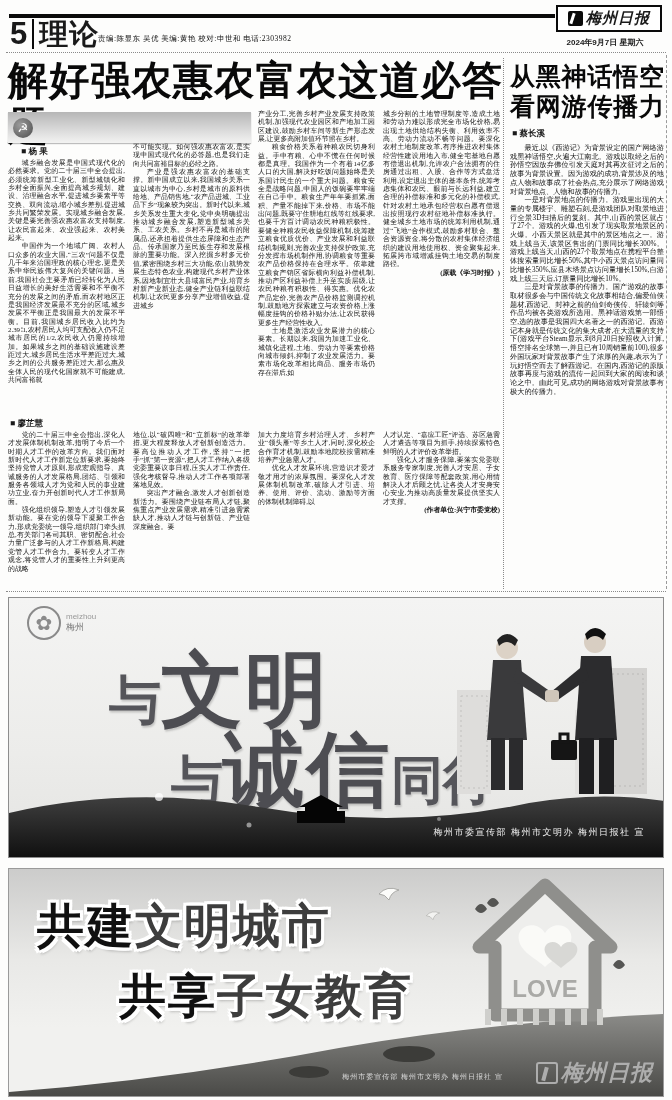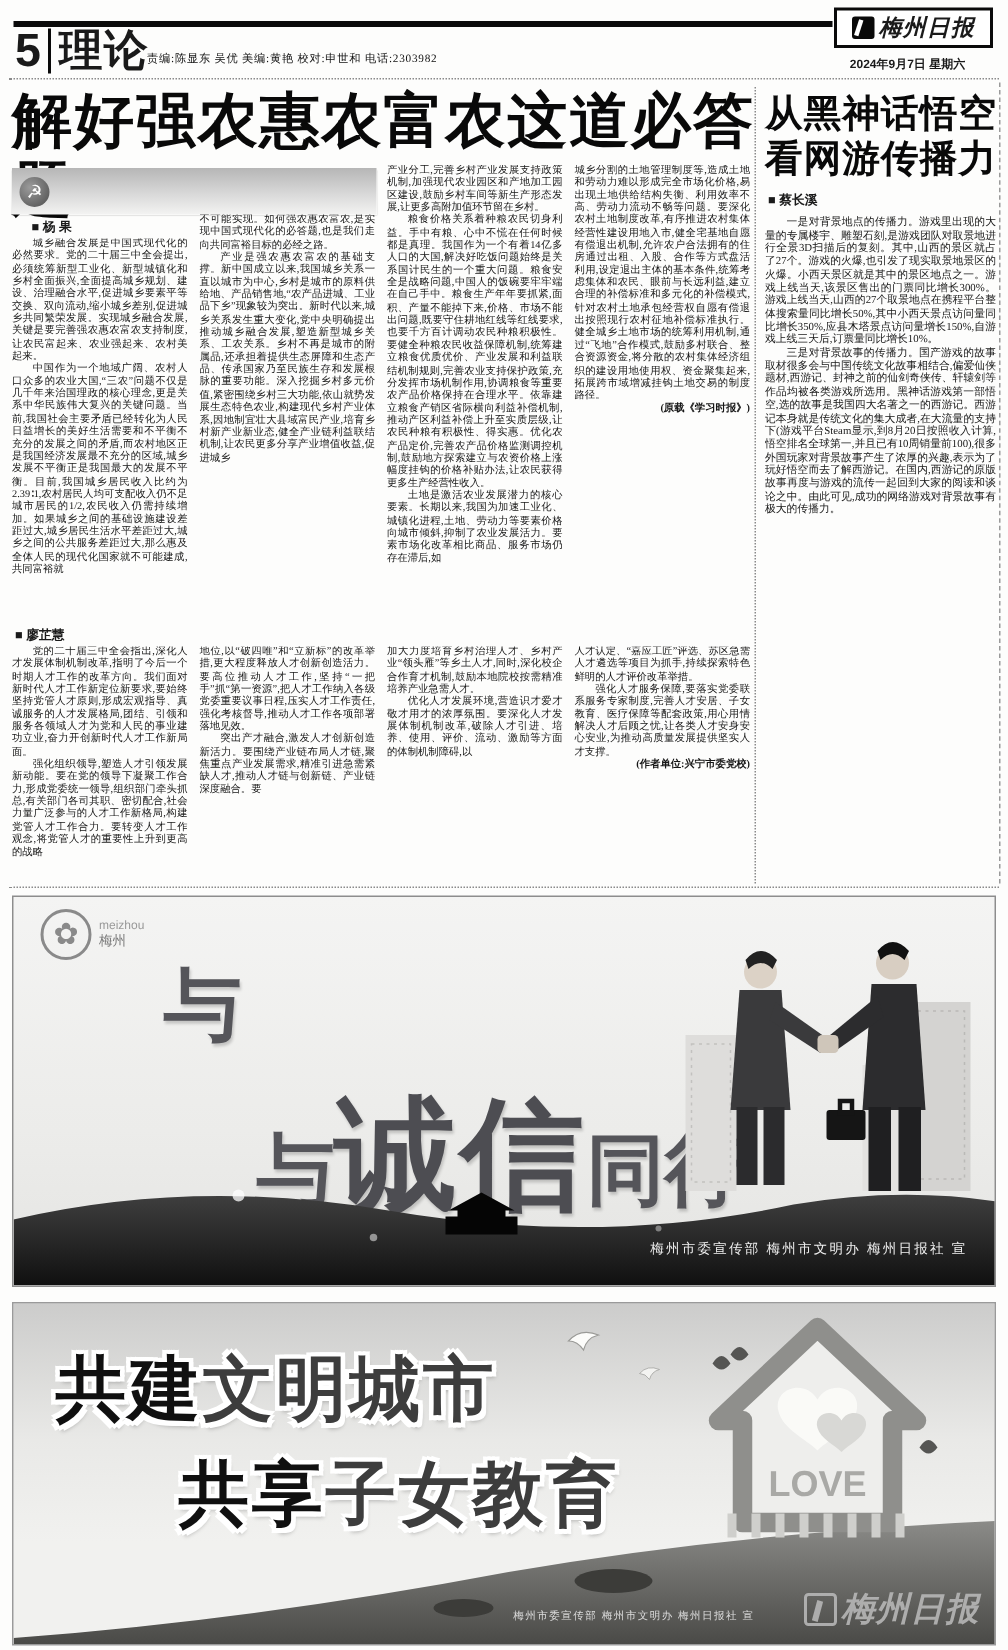--- a/index.html
+++ b/index.html
@@ -147,35 +147,37 @@
   </div>
 
   <div class="v-divider"></div>
   <div class="edge-dashes"></div>
   <h2 class="side-headline">
     <span>从黑神话悟空</span><br>
     <span>看网游传播力</span>
   </h2>
   <div class="byline byline-side">■ 蔡长溪</div>
   <div class="side-body">
+    <p>最近,以《西游记》为背景设定的国产网络游戏黑神话悟空,火遍大江南北。游戏以取经之后的孙悟空因放弃佛位引发天庭对其再次征讨之后的故事为背景设置。因为游戏的成功,背景涉及的地点人物和故事成了社会热点,充分展示了网络游戏对背景地点、人物和故事的传播力。</p>
     <p>一是对背景地点的传播力。游戏里出现的大量的专属楼宇、雕塑石刻,是游戏团队对取景地进行全景3D扫描后的复刻。其中,山西的景区就占了27个。游戏的火爆,也引发了现实取景地景区的火爆。小西天景区就是其中的景区地点之一。游戏上线当天,该景区售出的门票同比增长300%。游戏上线当天,山西的27个取景地点在携程平台整体搜索量同比增长50%,其中小西天景点访问量同比增长350%,应县木塔景点访问量增长150%,自游戏上线三天后,订票量同比增长10%。</p>
     <p>三是对背景故事的传播力。国产游戏的故事取材很多会与中国传统文化故事相结合,偏爱仙侠题材,西游记、封神之前的仙剑奇侠传、轩辕剑等作品均被各类游戏所选用。黑神话游戏第一部悟空,选的故事是我国四大名著之一的西游记。西游记本身就是传统文化的集大成者,在大流量的支持下(游戏平台Steam显示,到8月20日按照收入计算,悟空排名全球第一,并且已有10周销量前100),很多外国玩家对背景故事产生了浓厚的兴趣,表示为了玩好悟空而去了解西游记。在国内,西游记的原版故事再度与游戏的流传一起回到大家的阅读和谈论之中。由此可见,成功的网络游戏对背景故事有极大的传播力。</p>
   </div>
   <div class="mid-dotted"></div>
 
   <div class="banner1">
     <div class="mz-logo">
       <span class="mz-logo-circle">✿</span>
       <span>
         <div class="mz-logo-en">meizhou</div>
         <div class="mz-logo-cn">梅州</div>
       </span>
     </div>
     <div class="b1-line b1-l1">
       <span class="b1-small">与</span>
+      <span class="b1-big">文明</span>
     </div>
     <div class="b1-line b1-l2">
       <span class="b1-small">与</span>
       <span class="b1-big">诚信</span>
       <span class="b1-small">同行</span>
     </div>
     <svg class="biz-illu" width="196" height="178" viewBox="0 0 196 178">
       <rect x="2" y="70" width="34" height="104" fill="#dedddb"></rect>
       <rect x="6" y="76" width="26" height="92" fill="none" stroke="#c2c1bf" stroke-width="1" stroke-dasharray="2,3"></rect>
       <rect x="148" y="48" width="44" height="126" fill="#d4d3d1"></rect>

